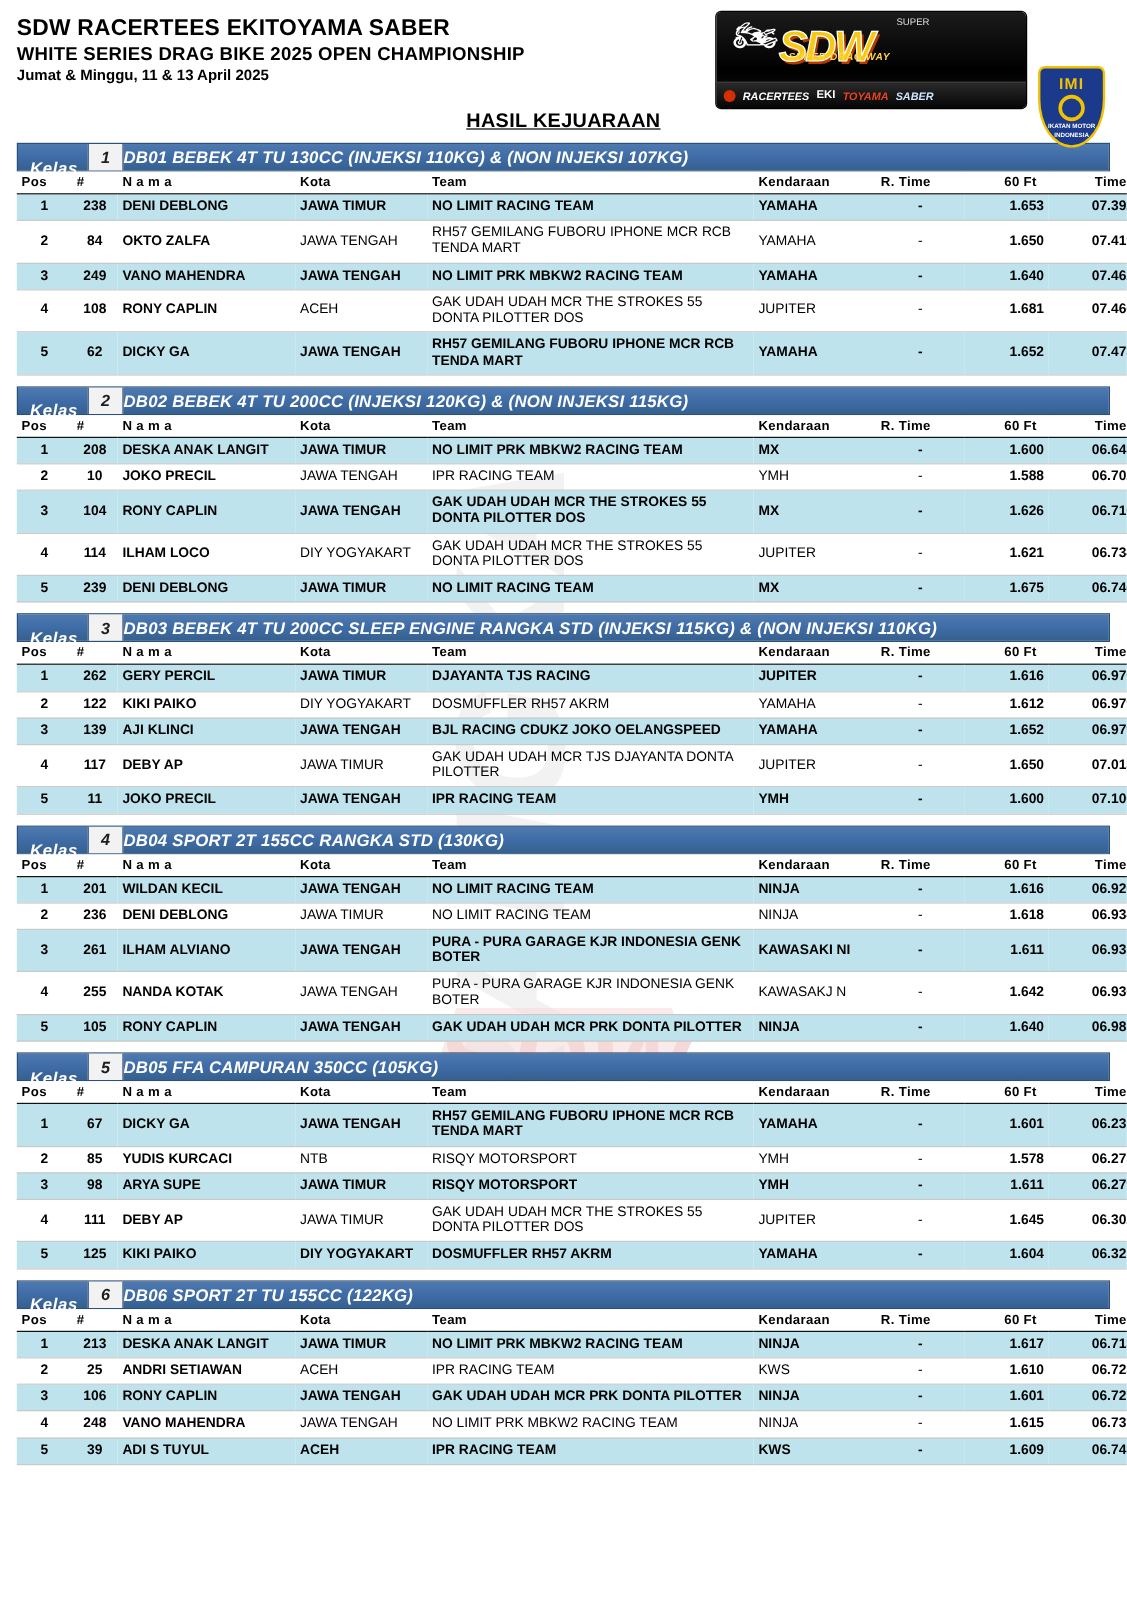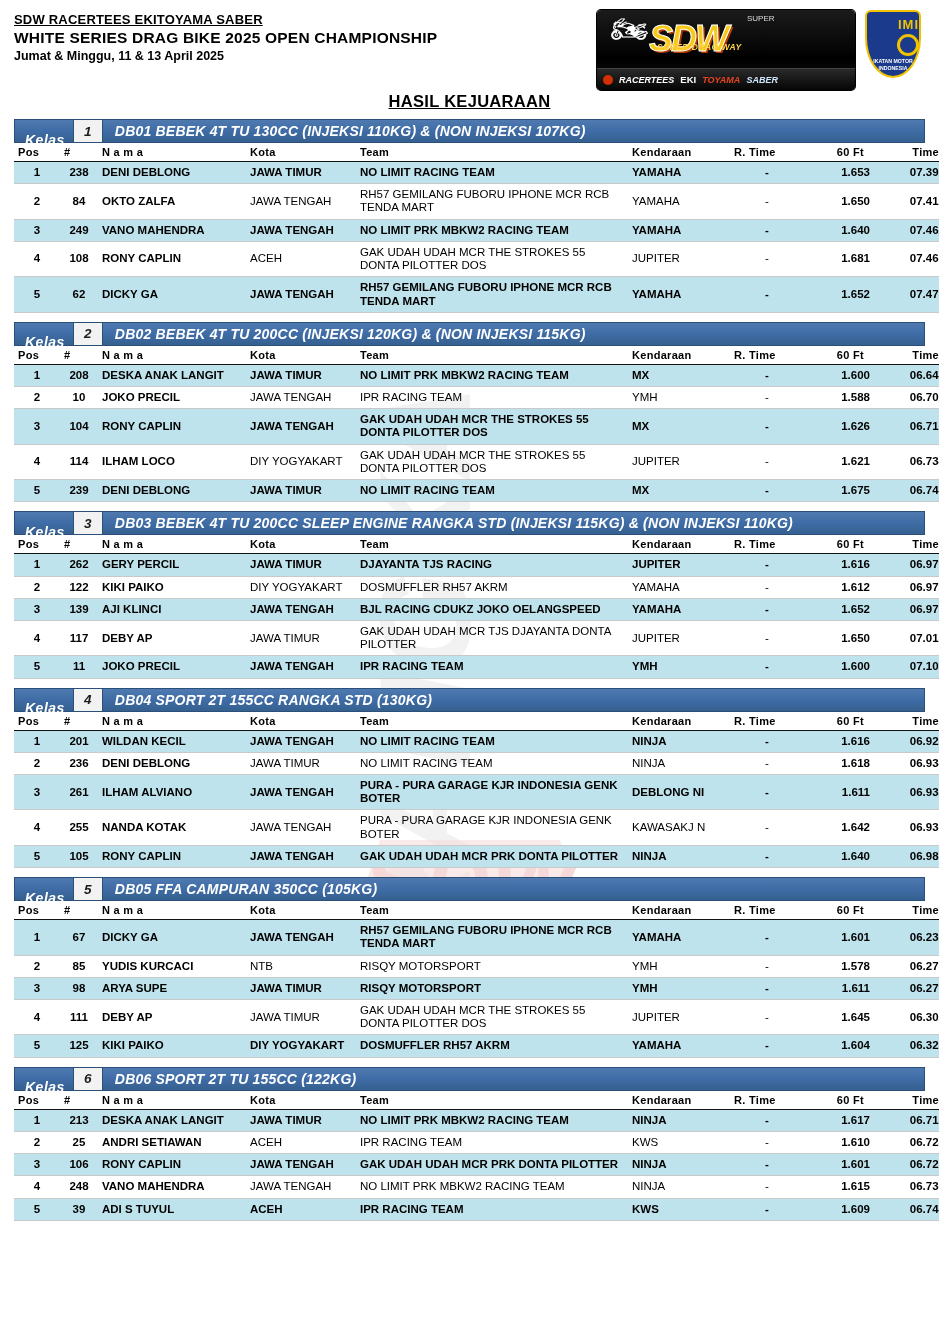--- a/index.html
+++ b/index.html
@@ -36,21 +36,21 @@
 
   
   .header {
     display: flex;
     align-items: flex-start;
     justify-content: space-between;
     margin-bottom: 2px;
   }
   .head-left { padding-top: 2px; }
   .head-left .l1 {
-    font-size: 13px; font-weight: bold; letter-spacing: .2px; line-height: 1.25; text-decoration: underline;
+    font-size: 19px; font-weight: bold; letter-spacing: .2px; line-height: 1.25;
   }
   .head-left .l2 {
     font-size: 15.5px; font-weight: bold; letter-spacing: .2px; line-height: 1.25;
   }
   .head-left .l3 {
     font-size: 12.5px; font-weight: bold; line-height: 1.35; margin-top: 1px;
   }
   .head-left .l4 {
     font-size: 12.5px; font-weight: bold; line-height: 1.35;
   }
@@ -100,22 +100,23 @@
 
   
   .imi-shield {
     width: 56px; height: 72px; position: relative;
   }
   .imi-shield .sh {
     width:56px; height:68px;
     background:#1b3a8c;
     border:2px solid #f2c200;
     border-radius: 6px 6px 28px 28px / 6px 6px 40px 40px;
-    display:flex; flex-direction:column; align-items:flex-end; justify-content:center;
+    display:flex; flex-direction:column; align-items:center; justify-content:center;
     color:#fff;
+    margin-top:45px;
   }
   .imi-shield .imi-txt { font-size:13px; font-weight:bold; color:#f2c200; letter-spacing:1px;}
   .imi-shield .imi-sub { font-size:5.2px; font-weight:bold; color:#fff; text-align:center; line-height:1.25; margin-top:2px;}
   .imi-shield .wheel {
     width:22px;height:22px;border-radius:50%;border:3px solid #f2c200;margin-top:2px;
   }
 
   .hasil {
     text-align: center;
     font-size: 16.5px;
@@ -139,21 +140,21 @@
   }
   .klass-bar .kl-label {
     padding: 0 8px 0 10px; font-size: 14px; display:flex; align-items:center; letter-spacing:.5px;margin-top:17px;
   }
   .klass-bar .kl-num {
     background: #f2f2f2; color:#1d1d1d; font-style: italic; font-weight: bold;
     width: 30px; display:flex; align-items:center; justify-content:center; font-size: 13.5px;
     border-left:1px solid #2a4f78; border-right:1px solid #2a4f78;
   }
   .klass-bar .kl-title {
-    padding-left: 12px; font-size: 14px; display:flex; align-items:center; letter-spacing:.2px;
+    padding-left: 0; font-size: 14px; display:flex; align-items:center; letter-spacing:.2px;
     white-space: nowrap; overflow: hidden;
   }
 
   table.res {
     width: 100%;
     border-collapse: collapse;
     table-layout: fixed;
     font-size: 11.5px;
   }
   table.res th {
@@ -519,21 +520,21 @@
                 <td class="rt">-</td>
                 <td class="ft">1.618</td>
                 <td class="time">06.934</td>
               </tr>
               <tr class="alt">
                 <td class="pos c">3</td>
                 <td class="num c">261</td>
                 <td class="nama">ILHAM ALVIANO</td>
                 <td class="kota">JAWA TENGAH</td>
                 <td class="team">PURA - PURA GARAGE KJR INDONESIA GENK BOTER</td>
-                <td class="kend">DEBLONG NI</td>
+                <td class="kend">KAWASAKI NI</td>
                 <td class="rt">-</td>
                 <td class="ft">1.611</td>
                 <td class="time">06.935</td>
               </tr>
               <tr>
                 <td class="pos c">4</td>
                 <td class="num c">255</td>
                 <td class="nama">NANDA KOTAK</td>
                 <td class="kota">JAWA TENGAH</td>
                 <td class="team">PURA - PURA GARAGE KJR INDONESIA GENK BOTER</td>

